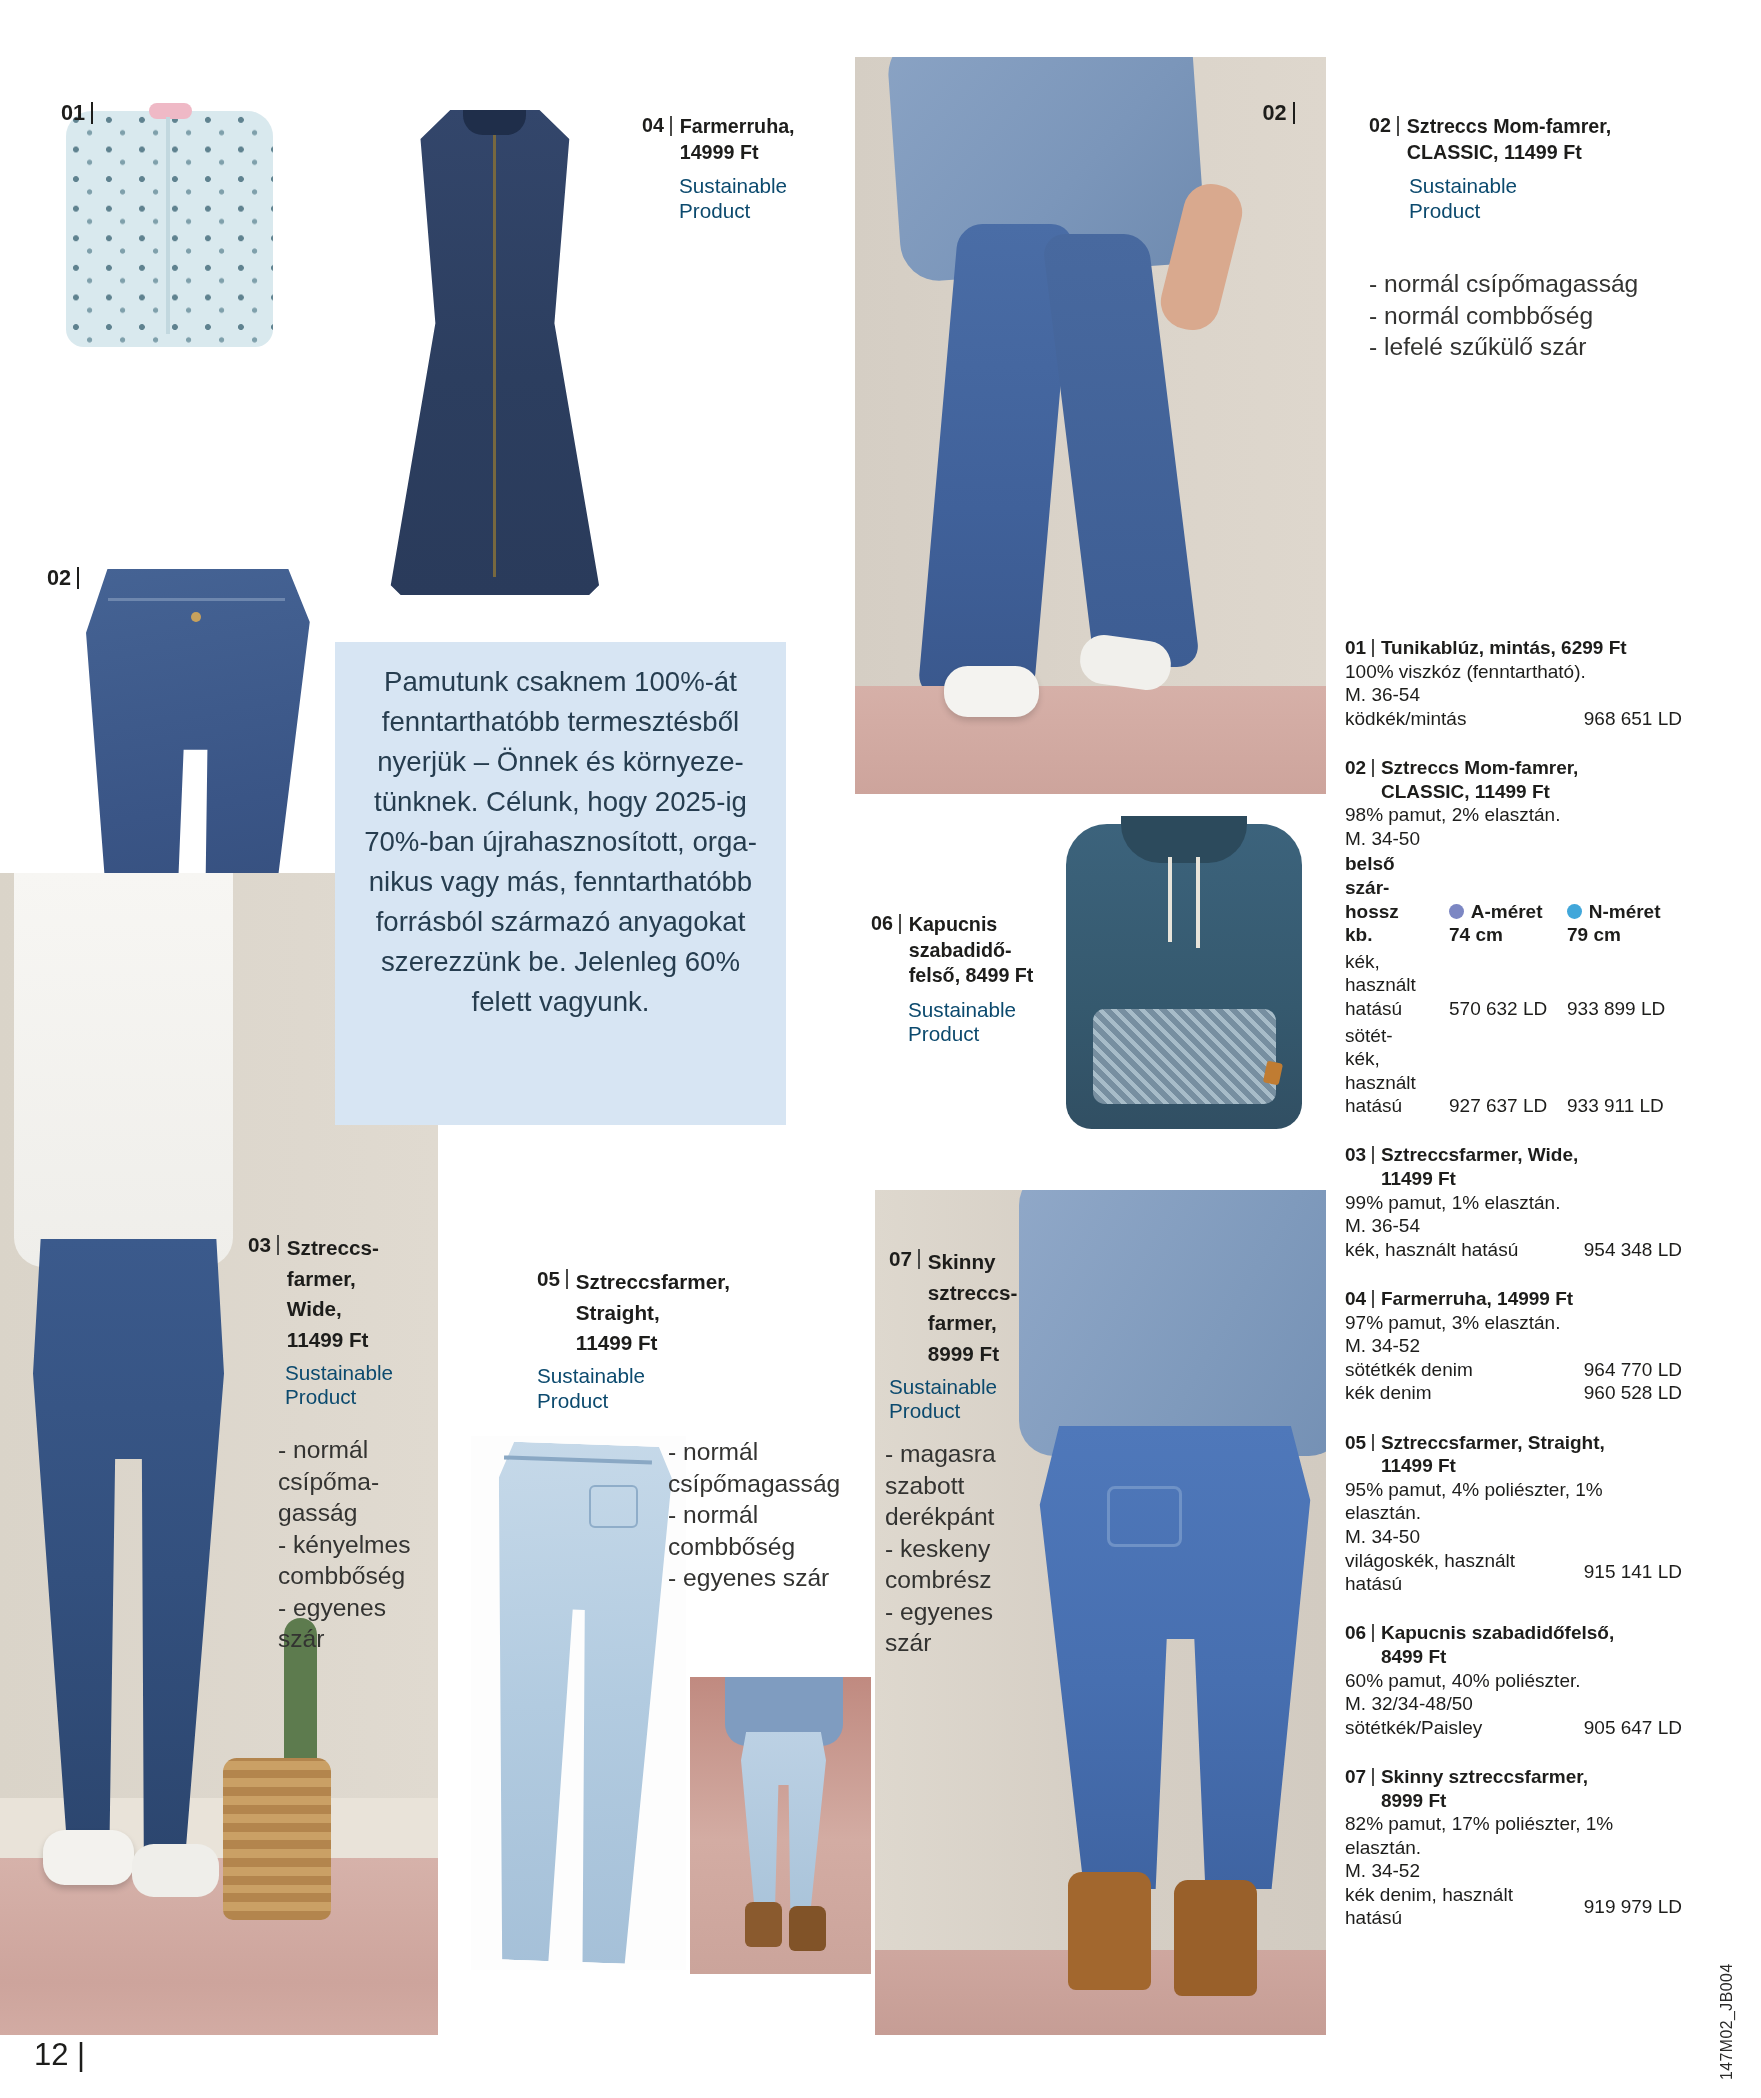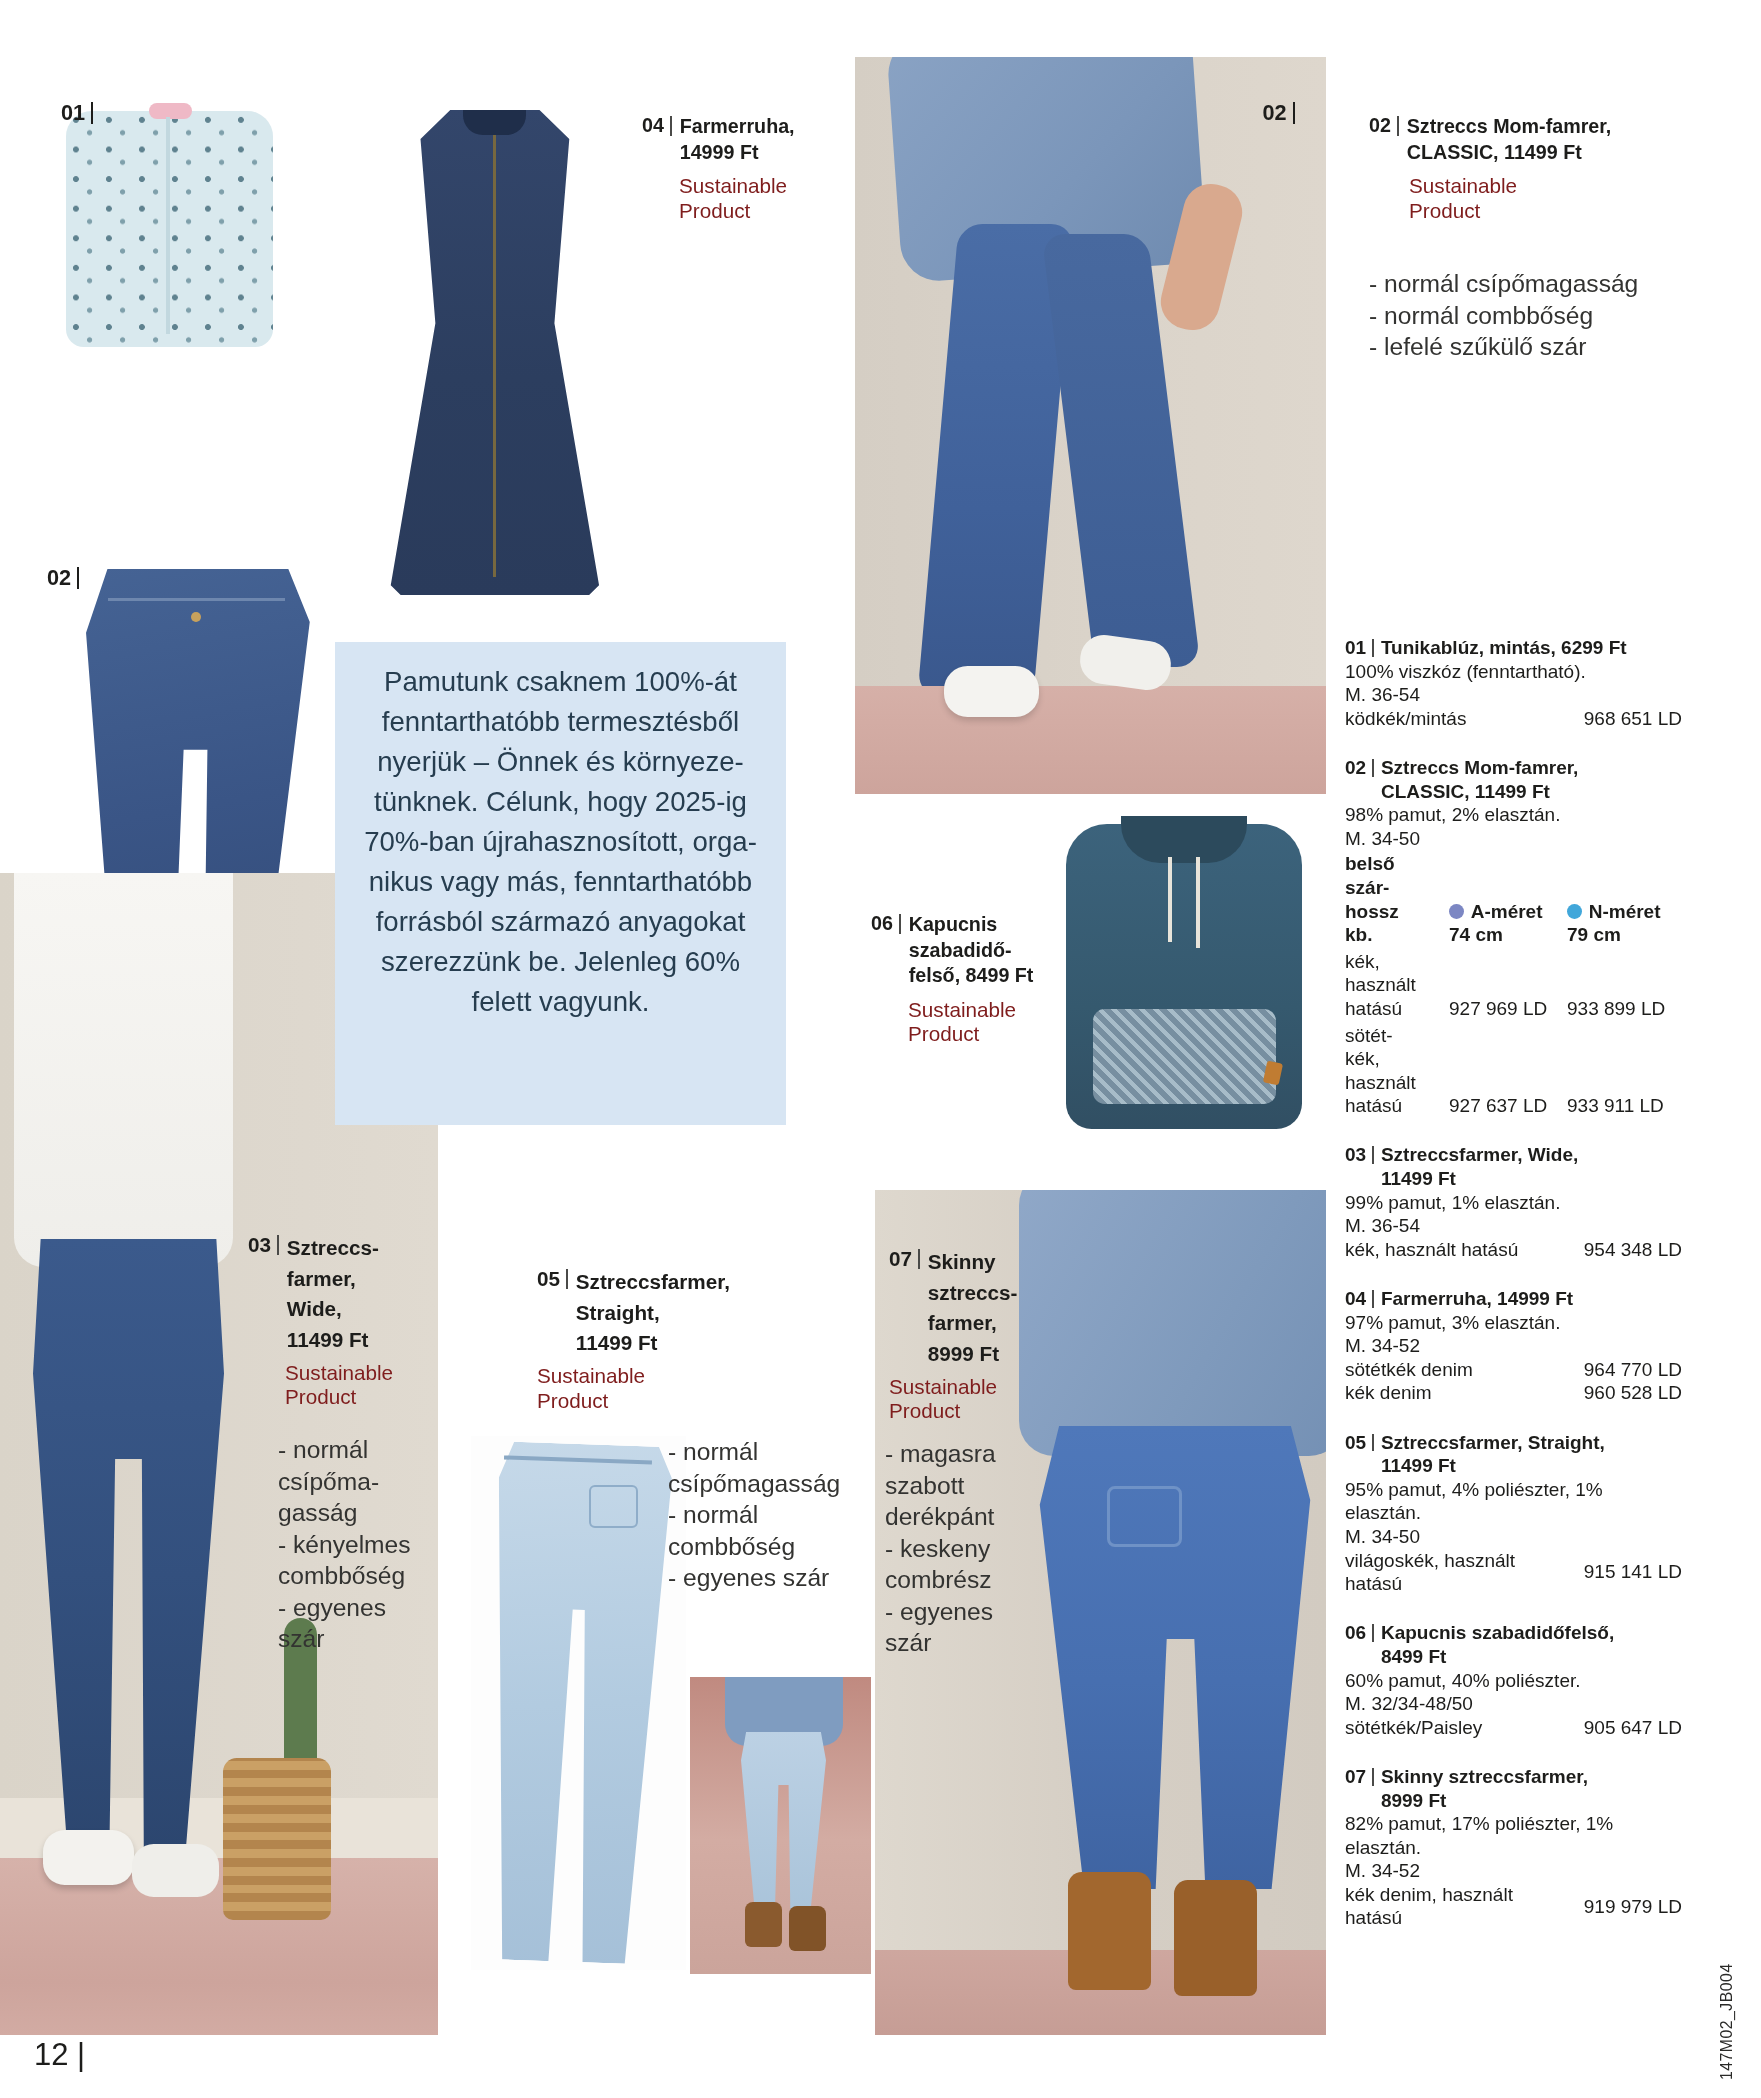--- a/index.html
+++ b/index.html
@@ -11,21 +11,21 @@
   .txt{z-index:5;}
   
   .plabel{font-weight:bold;font-size:21.7px;z-index:6;}
   .plabel .pbar{display:inline-block;width:2px;height:21.7px;background:#1d1d1b;margin-left:5.9px;vertical-align:-3.9px;}
   
   .callout{z-index:6;}
   .callout .head{display:flex;}
   .callout .code{font-weight:bold;font-size:19.7px;flex:none;}
   .callout .cbar{flex:none;width:2px;height:19.7px;background:#4a4a48;margin:2px 7.9px 0 5.9px;}
   .callout .ttl{font-weight:bold;font-size:19.7px;line-height:25.6px;white-space:pre-line;}
-  .callout .badge{font-size:20.7px;line-height:24.6px;white-space:pre-line;margin-top:8.9px;color:#7f1d1d;}
+  .callout .badge{font-size:20.7px;line-height:24.6px;white-space:pre-line;margin-top:8.9px;color:#0c4a6e;}
   .callout.big .code,.callout.big .ttl{font-size:20.7px;}
   .callout.big .ttl{line-height:30.5px;}
   .bullets{font-size:24.6px;line-height:31.5px;white-space:pre-line;color:#333331;z-index:6;}
   
   .infobox{left:335px;top:642px;width:451px;height:483px;background:#d7e5f3;text-align:center;z-index:4;}
   .ib-title{font-size:45px;font-weight:bold;margin-top:29.6px;color:#1d3040;}
   .ib-body{font-size:27.6px;line-height:40px;margin-top:19.7px;white-space:pre-line;color:#263d4f;}
   
   .listings{position:absolute;left:1345px;top:636px;width:337px;font-size:19px;line-height:23.6px;z-index:5;}
   .lst{margin-bottom:25.6px;}
@@ -307,21 +307,21 @@
         <div><span class="dot dot-a"></span><span>A-méret</span></div>
         <div>74 cm</div>
       </div>
       <div class="szcol">
         <div><span class="dot dot-n"></span><span>N-méret</span></div>
         <div>79 cm</div>
       </div>
       <div class="szlbl">kék,
 használt
 hatású</div>
-      <div class="szval">927 969 LD</div>
+      <div class="szval">570 632 LD</div>
       <div class="szval">933 899 LD</div>
       <div class="szlbl">sötét-
 kék,
 használt
 hatású</div>
       <div class="szval">927 637 LD</div>
       <div class="szval">933 911 LD</div>
     </div>
   </div>
 

